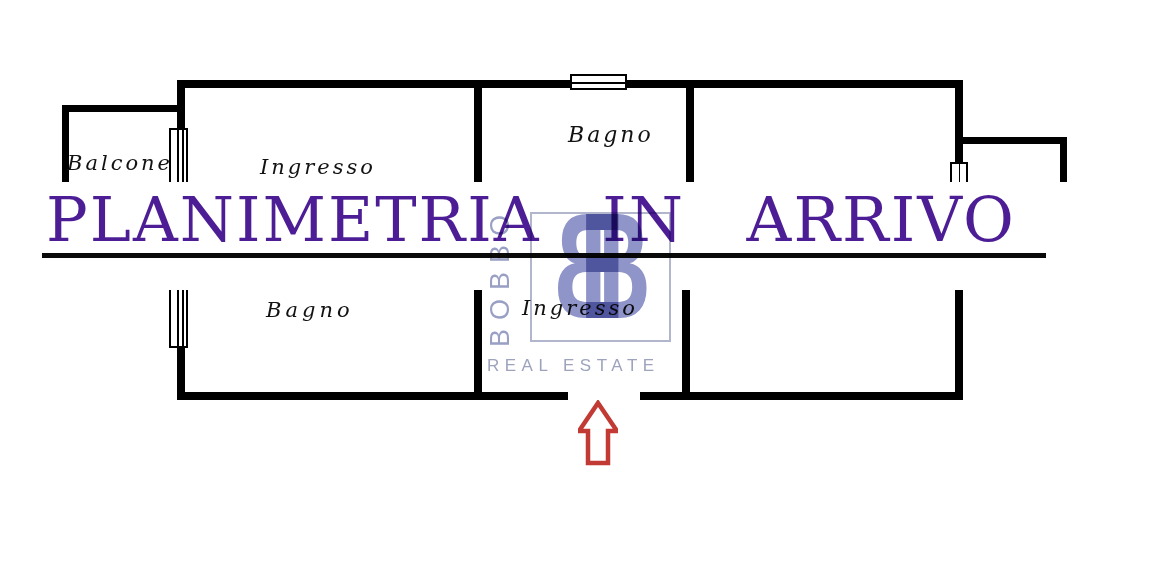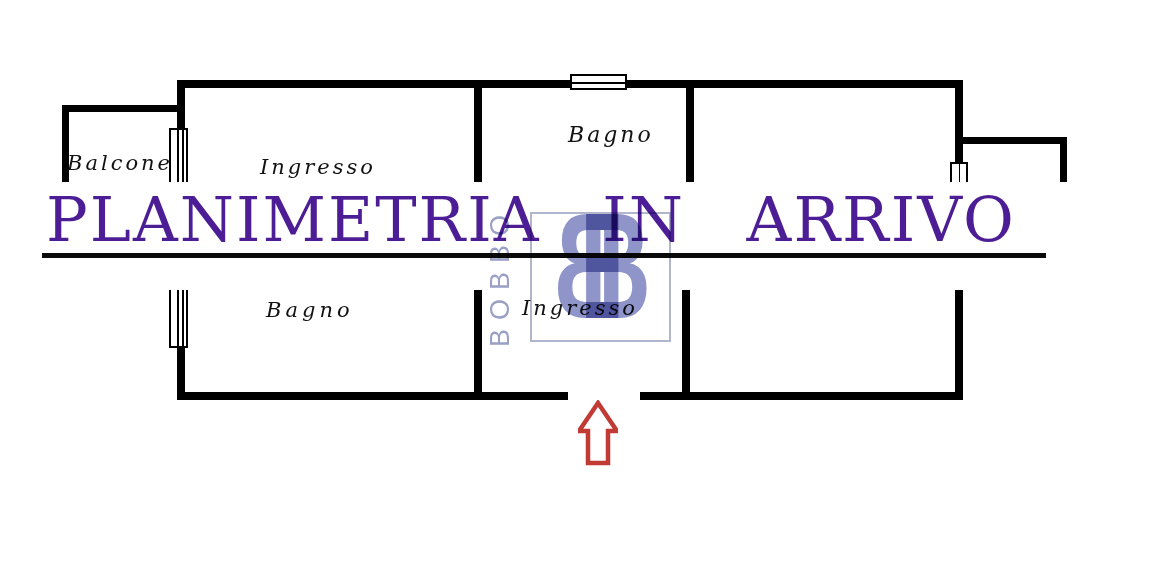--- a/index.html
+++ b/index.html
@@ -101,20 +101,21 @@
 
   <div class="band"></div>
   <div class="notice-title">PLANIMETRIA IN ARRIVO</div>
   <div class="notice-underline"></div>
 
   <div class="wm">
     <span class="wm-b wm-b1">B</span>
     <span class="wm-b wm-b2">B</span>
     <div class="wm-box"></div>
     <div class="wm-vertical">BOBBO</div>
+    <div class="wm-tagline">REAL ESTATE</div>
   </div>
 
   <div class="arrow-wrap">
     <svg width="40" height="66" viewBox="0 0 40 66" xmlns="http://www.w3.org/2000/svg">
       <polygon points="20,3 39,31 30,31 30,63 10,63 10,31 1,31" fill="#ffffff" stroke-width="4.5" stroke-linejoin="miter" stroke="#c23a34"></polygon>
     </svg>
   </div>
 
 </div>
 

